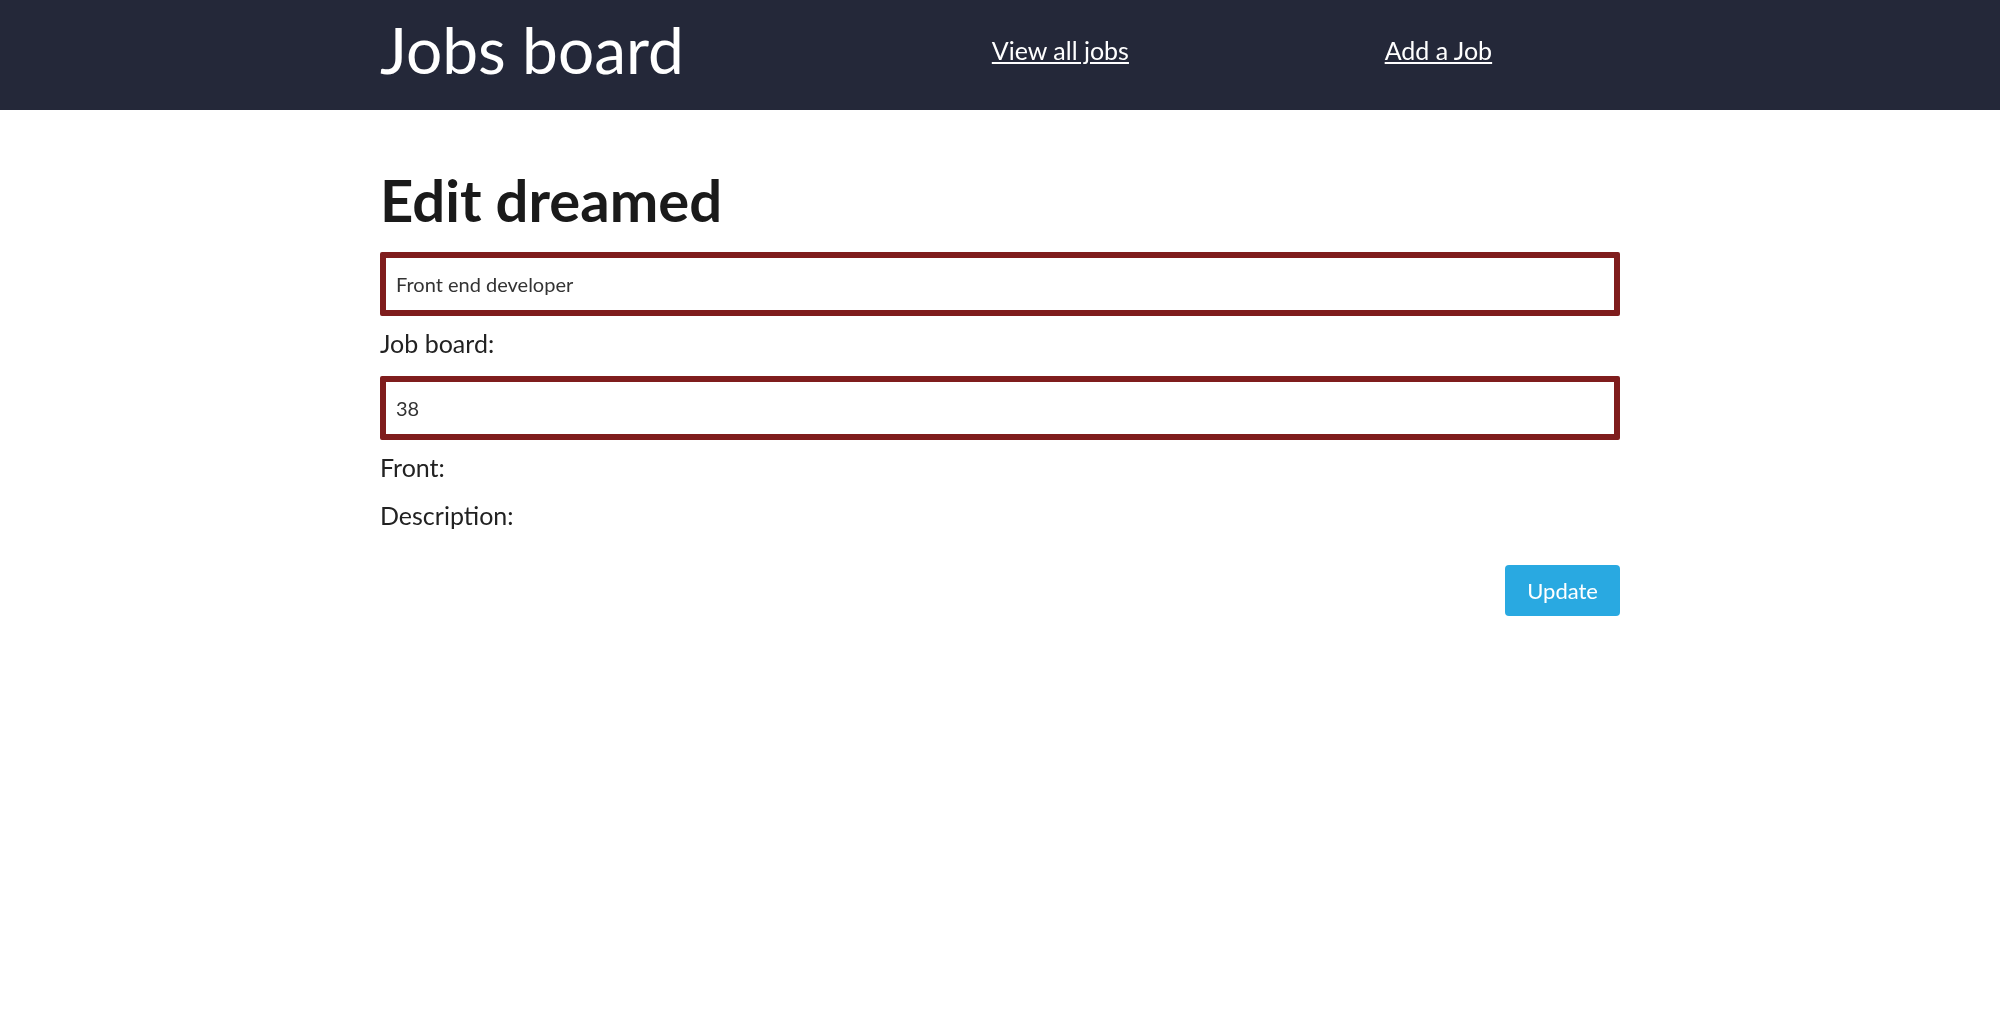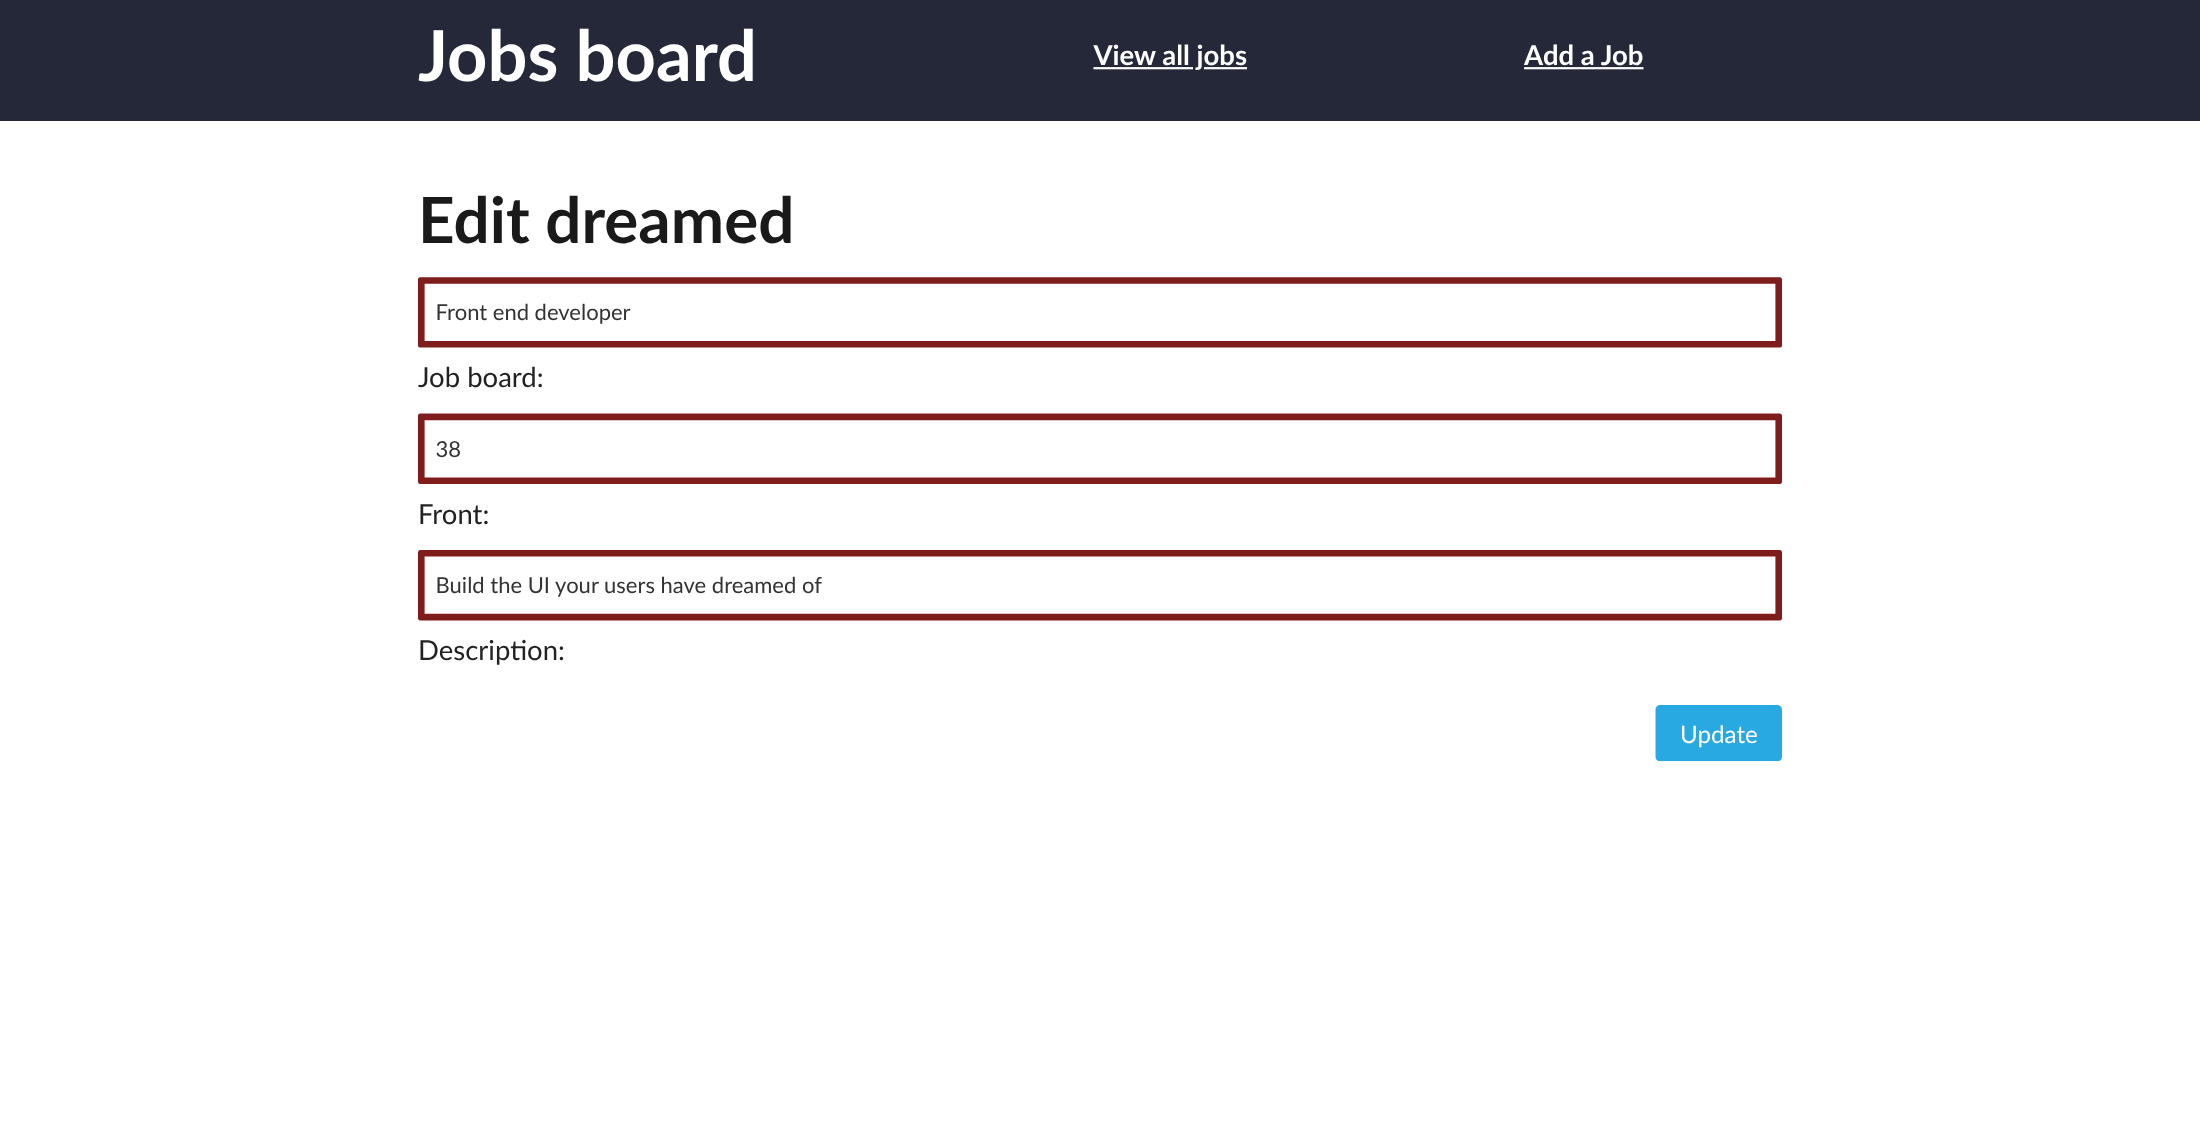--- a/index.html
+++ b/index.html
@@ -22,37 +22,37 @@
       width: 100%;
       max-width: 1280px;
       margin: 0 auto;
       padding: 0 20px;
       display: flex;
       align-items: center;
     }
     .brand {
       color: #ffffff;
       font-size: 64px;
-      font-weight: 700;
+      font-weight: 400;
       flex: 0 0 auto;
       margin-right: 80px;
       line-height: 1.1;
     }
     .nav-links {
       flex: 1;
       display: flex;
       justify-content: space-around;
       align-items: center;
       padding-left: 100px;
     }
     .nav-link {
       color: #ffffff;
       text-decoration: underline;
       font-size: 25px;
-      font-weight: 700;
+      font-weight: 400;
       cursor: pointer;
     }
     .container {
       max-width: 1280px;
       margin: 0 auto;
       padding: 0 20px;
     }
     .page-title {
       font-size: 58px;
       font-weight: 700;
@@ -115,20 +115,19 @@
     <input type="text" class="form-input" value="Front end developer" style="">
     <label class="form-label">Job board:</label>
   </div>
 
   <div class="form-group">
     <input type="text" class="form-input" value="38" style="">
     <label class="form-label">Front:</label>
   </div>
 
   <div class="form-group">
-    <input type="text" class="form-input" value="Build the UI your users have dreamed of" style="">
     <label class="form-label">Description:</label>
   </div>
 
   <div class="button-row">
     <button class="btn-update">Update</button>
   </div>
 </div>
 
 </body></html>

